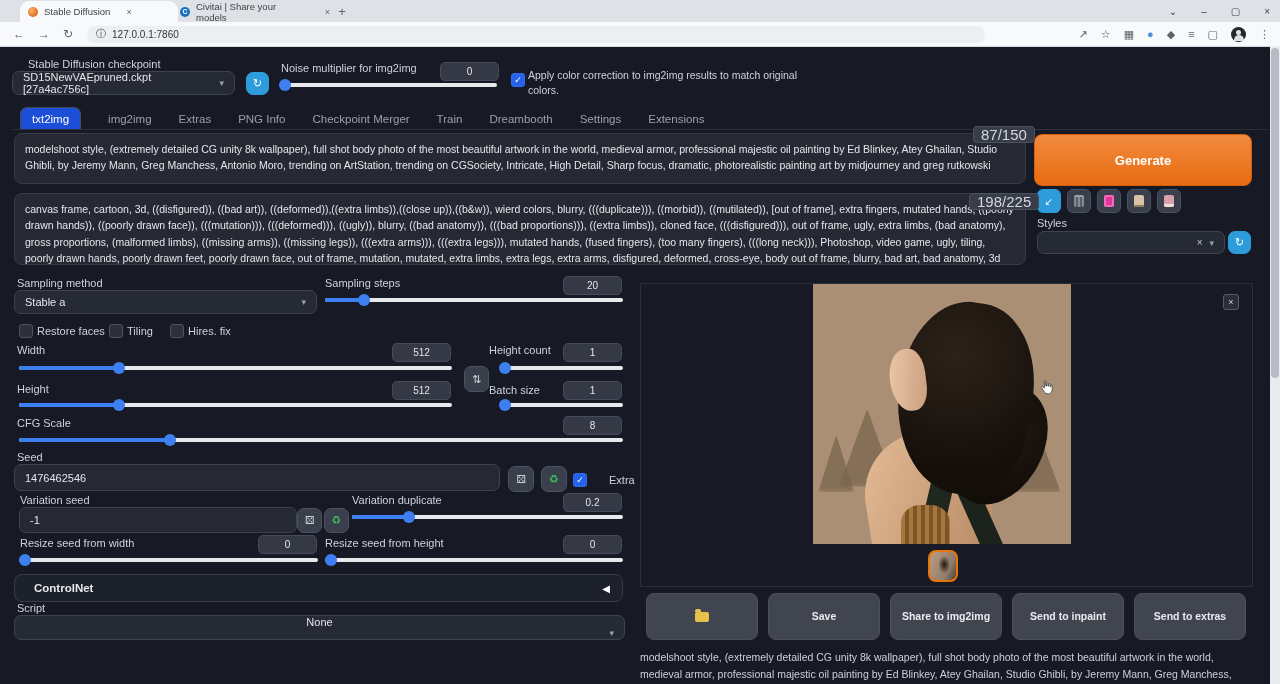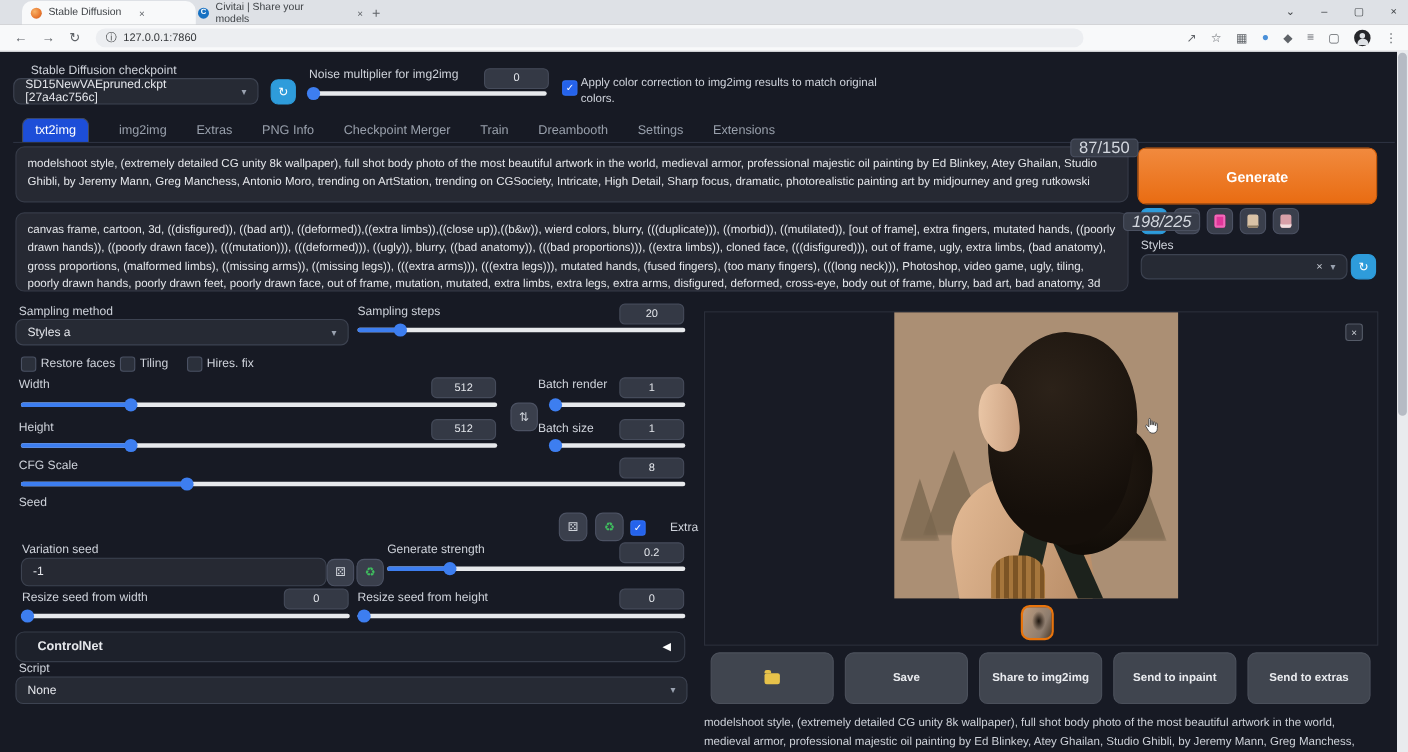--- a/index.html
+++ b/index.html
@@ -199,21 +199,21 @@
     <div class="item">Train</div>
     <div class="item">Dreambooth</div>
     <div class="item">Settings</div>
     <div class="item">Extensions</div>
   </div>
   <div class="navline"></div>
 
   <div class="counter" style="left:973px;top:126px;">87/150</div>
   <div class="ta" style="left:14px;top:133px;width:990px;height:35px;">modelshoot style, (extremely detailed CG unity 8k wallpaper), full shot body photo of the most beautiful artwork in the world, medieval armor, professional majestic oil painting by Ed Blinkey, Atey Ghailan, Studio Ghibli, by Jeremy Mann, Greg Manchess, Antonio Moro, trending on ArtStation, trending on CGSociety, Intricate, High Detail, Sharp focus, dramatic, photorealistic painting art by midjourney and greg rutkowski</div>
 
-  <div class="counter" style="left:1021px;top:193px;font-style:italic;">198/225</div>
+  <div class="counter" style="left:969px;top:193px;">198/225</div>
   <div class="ta" style="left:14px;top:193px;width:990px;height:56px;">canvas frame, cartoon, 3d, ((disfigured)), ((bad art)), ((deformed)),((extra limbs)),((close up)),((b&amp;w)), wierd colors, blurry, (((duplicate))), ((morbid)), ((mutilated)), [out of frame], extra fingers, mutated hands, ((poorly drawn hands)), ((poorly drawn face)), (((mutation))), (((deformed))), ((ugly)), blurry, ((bad anatomy)), (((bad proportions))), ((extra limbs)), cloned face, (((disfigured))), out of frame, ugly, extra limbs, (bad anatomy), gross proportions, (malformed limbs), ((missing arms)), ((missing legs)), (((extra arms))), (((extra legs))), mutated hands, (fused fingers), (too many fingers), (((long neck))), Photoshop, video game, ugly, tiling, poorly drawn hands, poorly drawn feet, poorly drawn face, out of frame, mutation, mutated, extra limbs, extra legs, extra arms, disfigured, deformed, cross-eye, body out of frame, blurry, bad art, bad anatomy, 3d render</div>
 
   <div class="generate">Generate</div>
   <div class="toolrow">
     <div class="toolbtn blue">↙</div>
     <div class="toolbtn">
         <span class="mini trash"></span>
       </div>
     <div class="toolbtn">
         <span class="mini card"></span>
@@ -227,21 +227,21 @@
   </div>
   <div class="lbl" style="left:1037px;top:217px;">Styles</div>
   <div class="dd" style="left:1037px;top:231px;width:166px;height:21px;">
     <span class="caret" style="margin-left:auto;color:#c6cad2;font-size:10px;">×</span>
     <span class="caret" style="margin-left:7px;">▾</span>
   </div>
   <div class="sqbtn bluebtn" style="left:1228px;top:231px;width:21px;height:21px;">↻</div>
 
   <div class="lbl" style="left:17px;top:277px;">Sampling method</div>
   <div class="dd" style="left:14px;top:290px;width:281px;height:22px;">
-    <span>Styles a</span>
+    <span>Stable a</span>
     <span class="caret">▾</span>
   </div>
   <div class="lbl" style="left:325px;top:277px;">Sampling steps</div>
   <div class="numbox" style="left:563px;top:276px;">20</div>
   <div class="slider" style="left:325px;top:294px;width:298px;--f:13%;">
       <div class="track">
         <div class="fill"></div>
         <div class="handle"></div>
       </div>
     </div>
@@ -254,21 +254,21 @@
   <div class="lbl" style="left:188px;top:325px;">Hires. fix</div>
 
   <div class="lbl" style="left:17px;top:344px;">Width</div>
   <div class="numbox" style="left:392px;top:343px;">512</div>
   <div class="slider" style="left:19px;top:362px;width:433px;--f:23%;">
       <div class="track">
         <div class="fill"></div>
         <div class="handle"></div>
       </div>
     </div>
-  <div class="lbl" style="left:489px;top:344px;">Batch render</div>
+  <div class="lbl" style="left:489px;top:344px;">Height count</div>
   <div class="numbox" style="left:563px;top:343px;">1</div>
   <div class="slider" style="left:500px;top:362px;width:123px;--f:4%;">
       <div class="track">
         <div class="fill"></div>
         <div class="handle"></div>
       </div>
     </div>
 
   <div class="sqbtn" style="left:464px;top:366px;width:23px;height:24px;">⇅</div>
 
@@ -292,30 +292,31 @@
   <div class="lbl" style="left:17px;top:417px;">CFG Scale</div>
   <div class="numbox" style="left:563px;top:416px;">8</div>
   <div class="slider" style="left:19px;top:434px;width:604px;--f:25%;">
       <div class="track">
         <div class="fill"></div>
         <div class="handle"></div>
       </div>
     </div>
 
   <div class="lbl" style="left:17px;top:451px;">Seed</div>
+  <div class="textin" style="left:14px;top:464px;width:464px;height:25px;">1476462546</div>
   <div class="sqbtn" style="left:508px;top:466px;width:24px;height:24px;">⚄</div>
   <div class="sqbtn" style="left:541px;top:466px;width:24px;height:24px;color:#3fbf5f;">♻</div>
   <div class="cb on" style="left:573px;top:473px;">✓</div>
   <div class="lbl" style="left:564px;top:474px;padding-left:45px;">Extra</div>
 
   <div class="lbl" style="left:20px;top:494px;">Variation seed</div>
   <div class="textin" style="left:19px;top:507px;width:256px;height:24px;">-1</div>
   <div class="sqbtn" style="left:297px;top:508px;width:23px;height:23px;">⚄</div>
   <div class="sqbtn" style="left:324px;top:508px;width:23px;height:23px;color:#3fbf5f;">♻</div>
-  <div class="lbl" style="left:352px;top:494px;">Generate strength</div>
+  <div class="lbl" style="left:352px;top:494px;">Variation duplicate</div>
   <div class="numbox" style="left:563px;top:493px;">0.2</div>
   <div class="slider" style="left:352px;top:511px;width:271px;--f:21%;">
       <div class="track">
         <div class="fill"></div>
         <div class="handle"></div>
       </div>
     </div>
 
   <div class="lbl" style="left:20px;top:537px;">Resize seed from width</div>
   <div class="numbox" style="left:258px;top:535px;">0</div>
@@ -332,21 +333,21 @@
         <div class="fill"></div>
         <div class="handle"></div>
       </div>
     </div>
 
   <div class="accordion">
     <span class="t">ControlNet</span>
     <span class="arrow">◀</span>
   </div>
   <div class="lbl" style="left:17px;top:602px;">Script</div>
-  <div class="dd" style="left:14px;top:615px;width:589px;height:23px;">
+  <div class="dd" style="left:14px;top:615px;width:589px;height:23px;flex-direction:column;">
     <span>None</span>
     <span class="caret">▾</span>
   </div>
 
   <div class="panel">
     <div class="art">
       <div class="mt" style="left:10%;top:48%;width:22%;height:30%;"></div>
       <div class="mt" style="left:2%;top:58%;width:14%;height:22%;"></div>
       <div class="mt" style="left:78%;top:56%;width:18%;height:24%;"></div>
       <div class="skin"></div>

